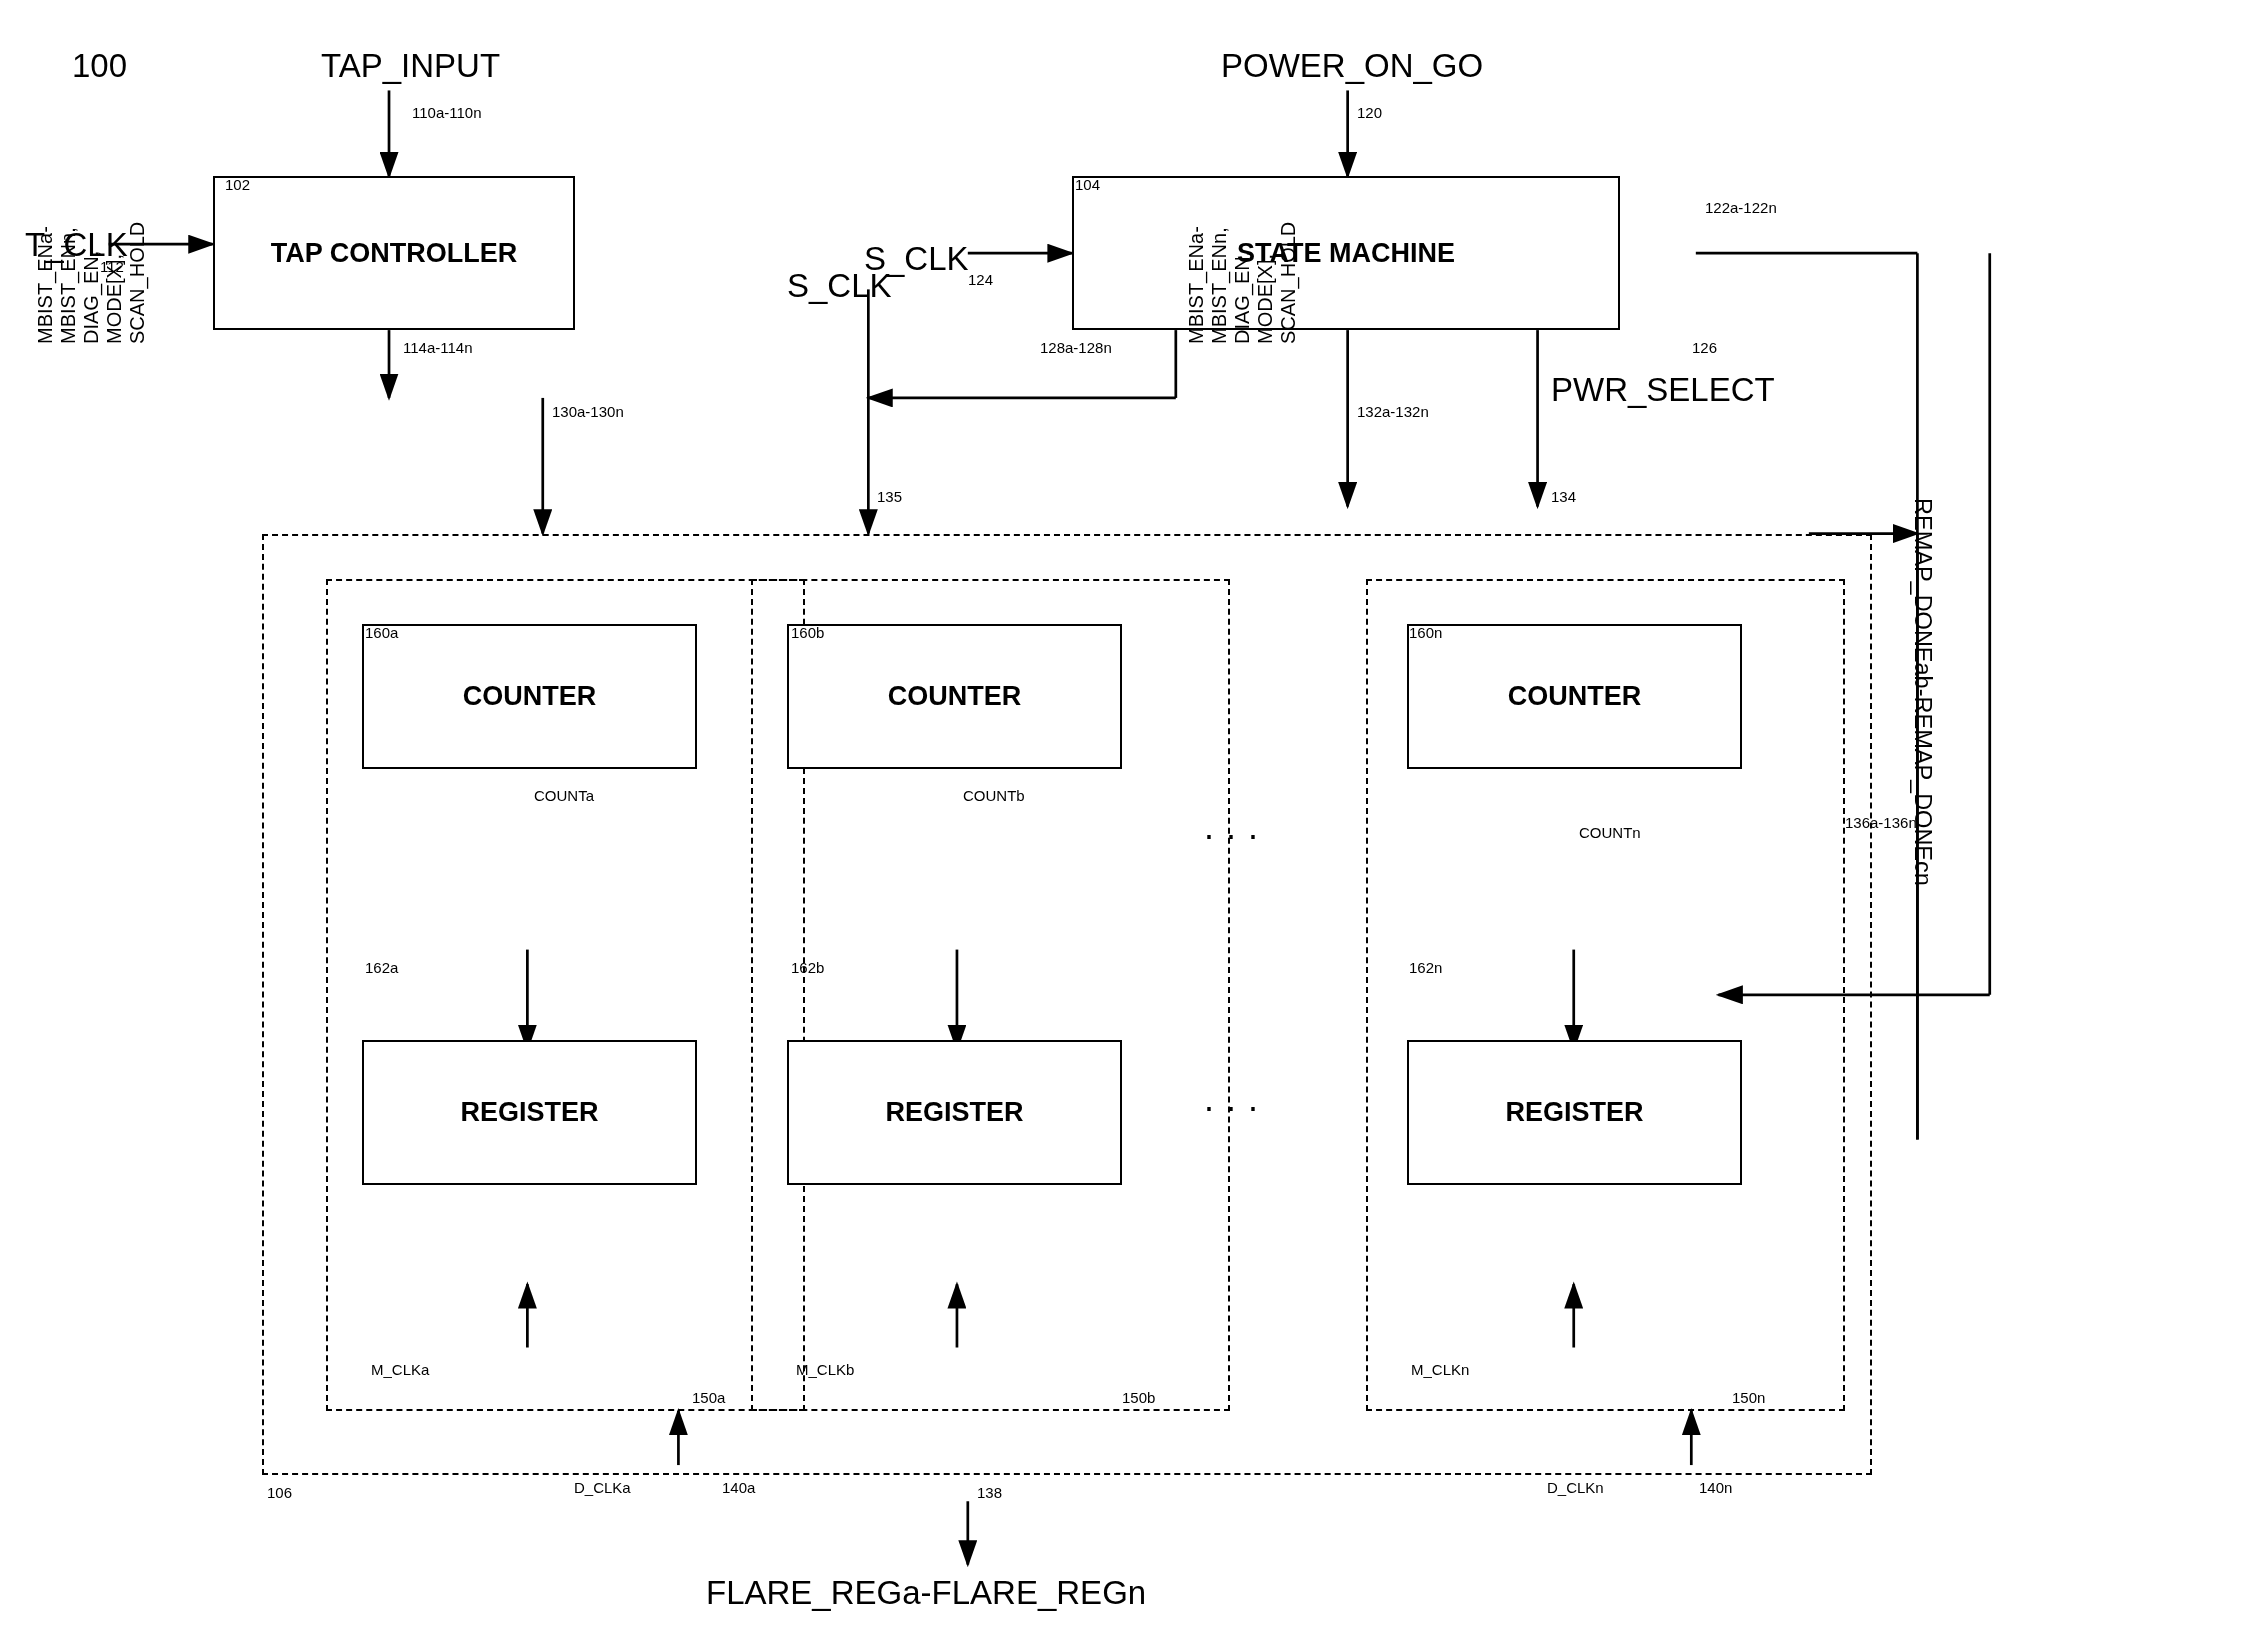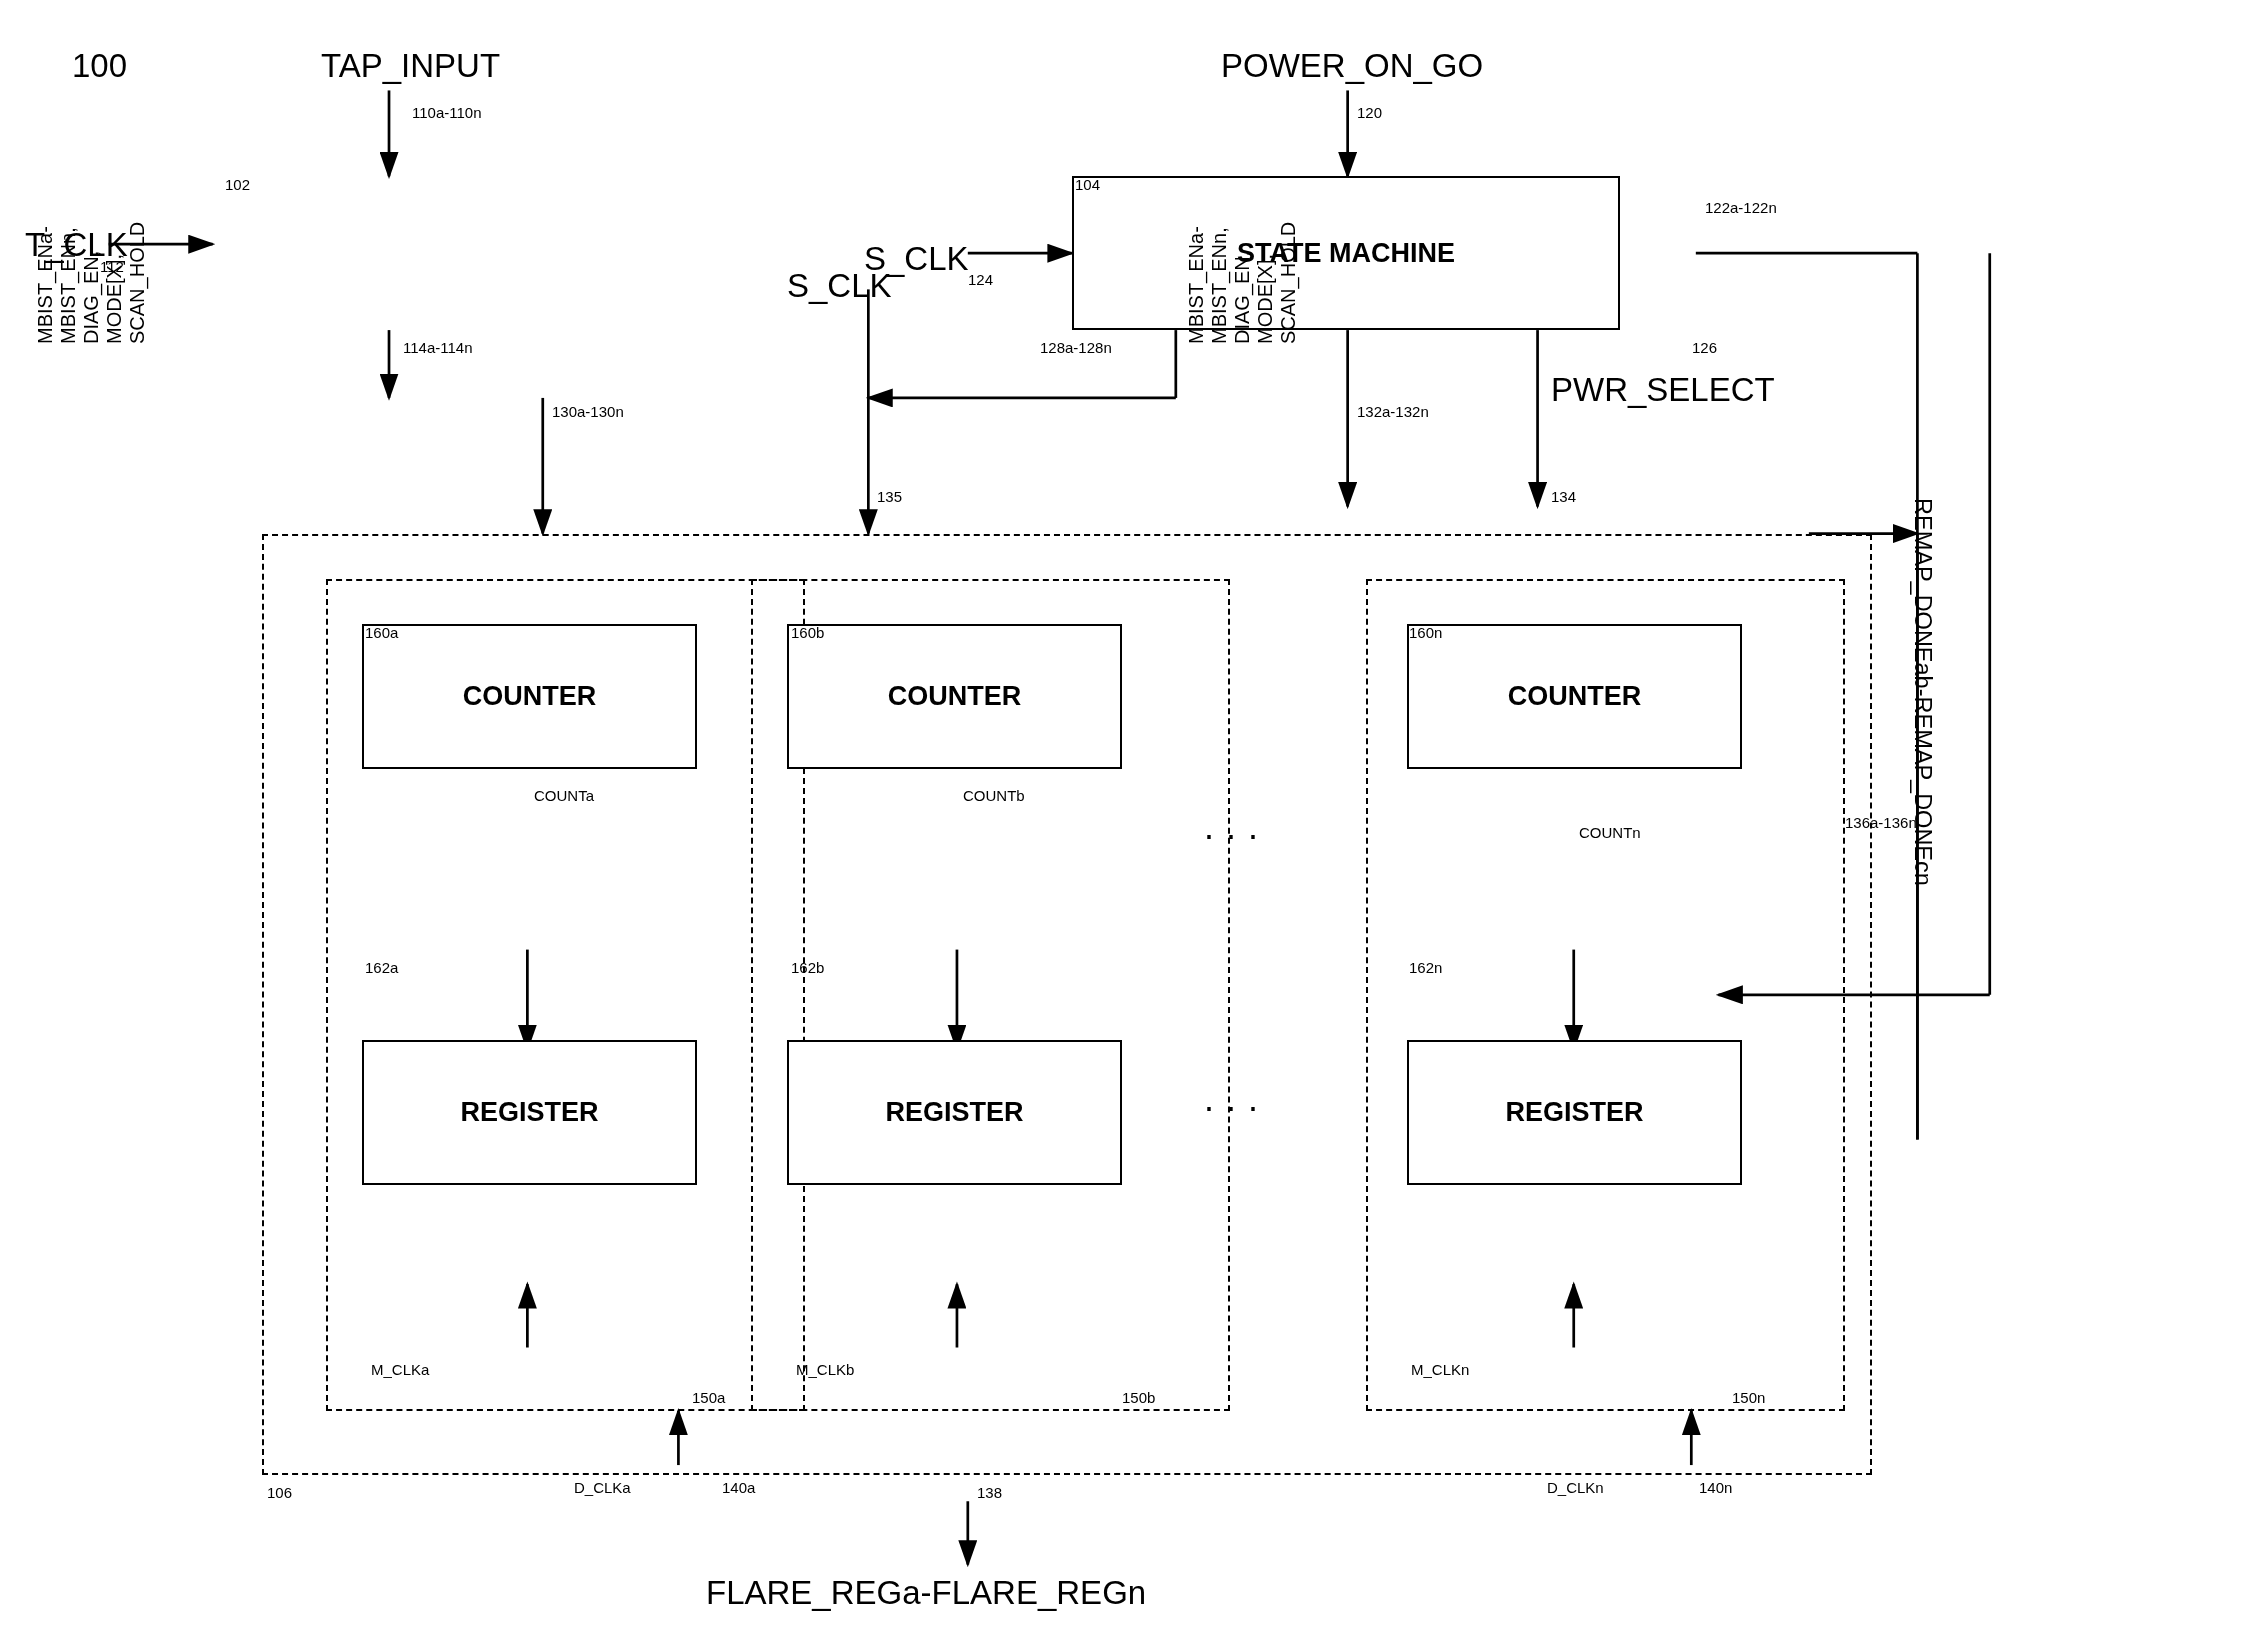--- a/index.html
+++ b/index.html
@@ -124,20 +124,23 @@
 
   <div class="label" style="top:47px; left:72px;">100</div>
 
   <div class="label" style="top:47px; left:321px;">TAP_INPUT</div>
 
   <div class="label label-sm" style="top:104px; left:412px;">110a-110n</div>
 
   <div class="label" style="top:226px; left:25px;">T_CLK</div>
   <div class="label label-sm" style="top:258px; left:100px;">112</div>
 
+  <div class="box" style="top:176px; left:213px; width:362px; height:154px;">
+    <span>TAP CONTROLLER</span>
+  </div>
 
   <div class="label label-sm" style="top:176px; left:215px;padding-left:10px;">102</div>
 
   <div class="label label-sm" style="top:339px; left:403px;">114a-114n</div>
 
   <div class="rotated-label" style="top:344px; left:34px; transform: rotate(-90deg); transform-origin: left top; font-size:20px; width:226px; text-align:left;">
     MBIST_ENa-<br>MBIST_ENn,<br>DIAG_EN,<br>MODE[X],<br>SCAN_HOLD
   </div>
 
   <div class="label label-sm" style="top:403px; left:552px;text-align:right;">130a-130n</div>

